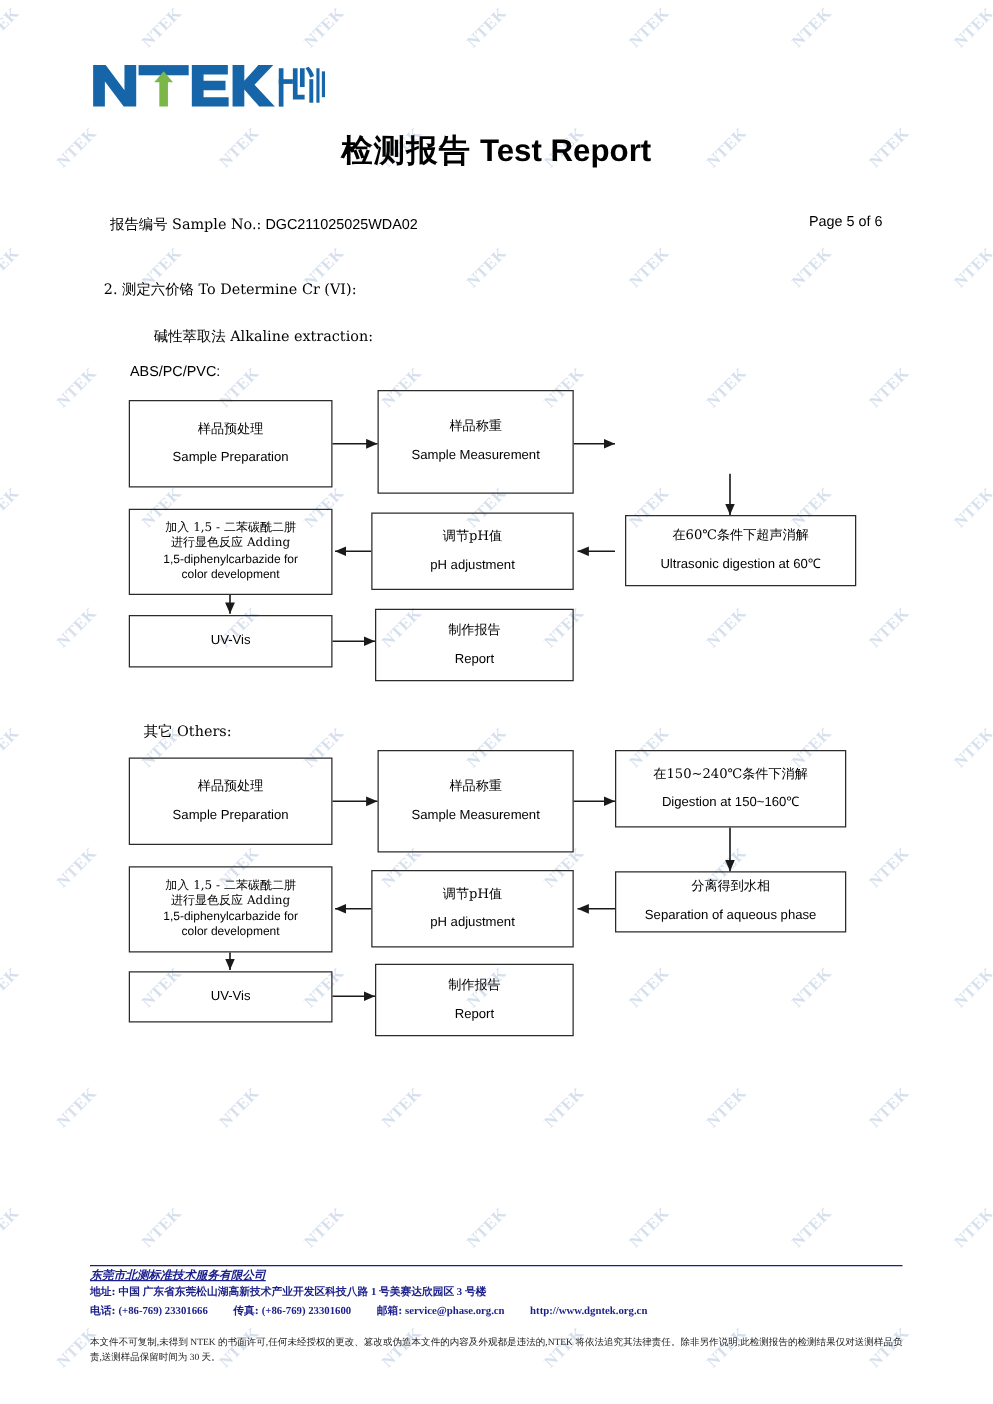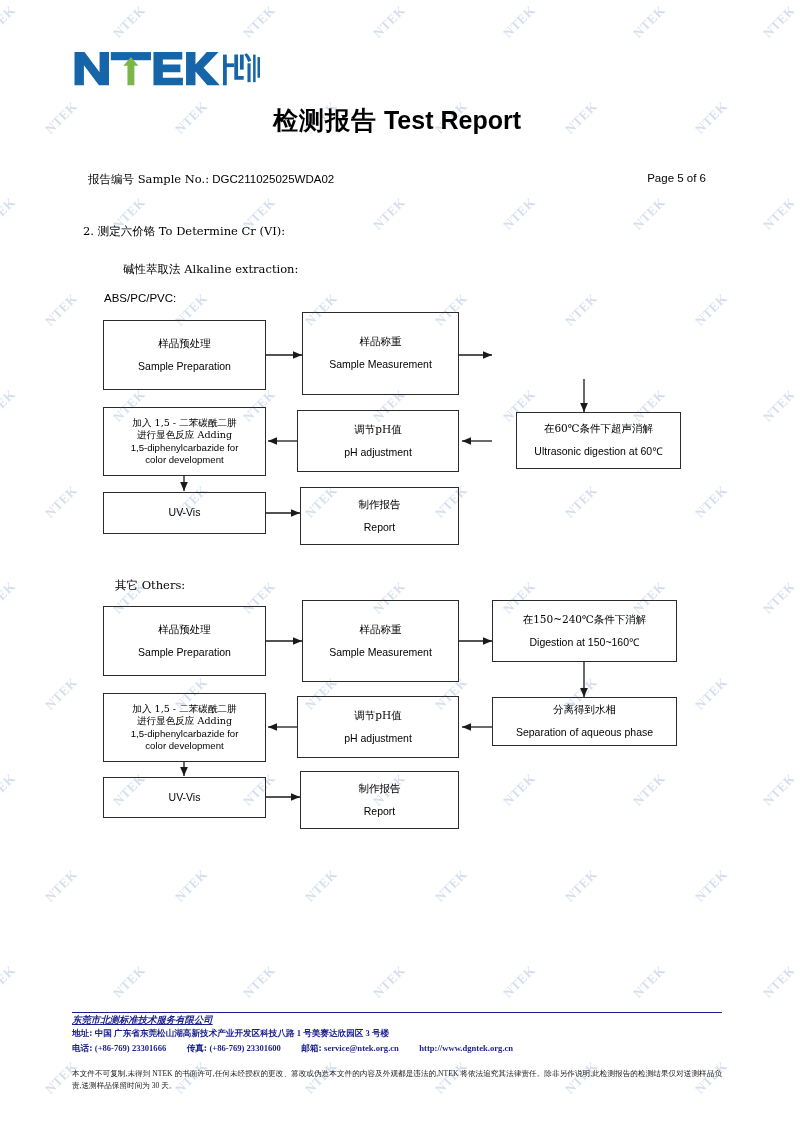--- a/index.html
+++ b/index.html
@@ -350,21 +350,21 @@
       <span class="cn">样品预处理</span>
       <span class="en">Sample Preparation</span>
     </div>
 
     <div class="fbox two-line" style="left:302px; top:312px; width:157px; height:83px;">
       <span class="cn">样品称重</span>
       <span class="en">Sample Measurement</span>
     </div>
 
 
-    <div class="fbox two-line" style="left:516px; top:412px; width:165px; height:57px;">
+    <div class="fbox two-line" style="left:500px; top:412px; width:185px; height:57px;">
       <span class="cn">在60℃条件下超声消解</span>
       <span class="en">Ultrasonic digestion at 60℃</span>
     </div>
 
     <div class="fbox two-line" style="left:297px; top:410px; width:162px; height:62px;">
       <span class="cn">调节pH值</span>
       <span class="en">pH adjustment</span>
     </div>
 
     <div class="fbox multi" style="left:103px; top:407px; width:163px; height:69px;">
@@ -437,19 +437,19 @@
       <span class="seg">
         <span class="lbl">电话:</span>
         <span class="val">(+86-769) 23301666</span>
       </span>
       <span class="seg">
         <span class="lbl">传真:</span>
         <span class="val">(+86-769) 23301600</span>
       </span>
       <span class="seg">
         <span class="lbl">邮箱:</span>
-        <span class="val">service@ntek.org.cn</span>
+        <span class="val">service@phase.org.cn</span>
       </span>
       <span class="url">http://www.dgntek.org.cn</span>
     </div>
 
   </div>
 </div>
 
 </body></html>

